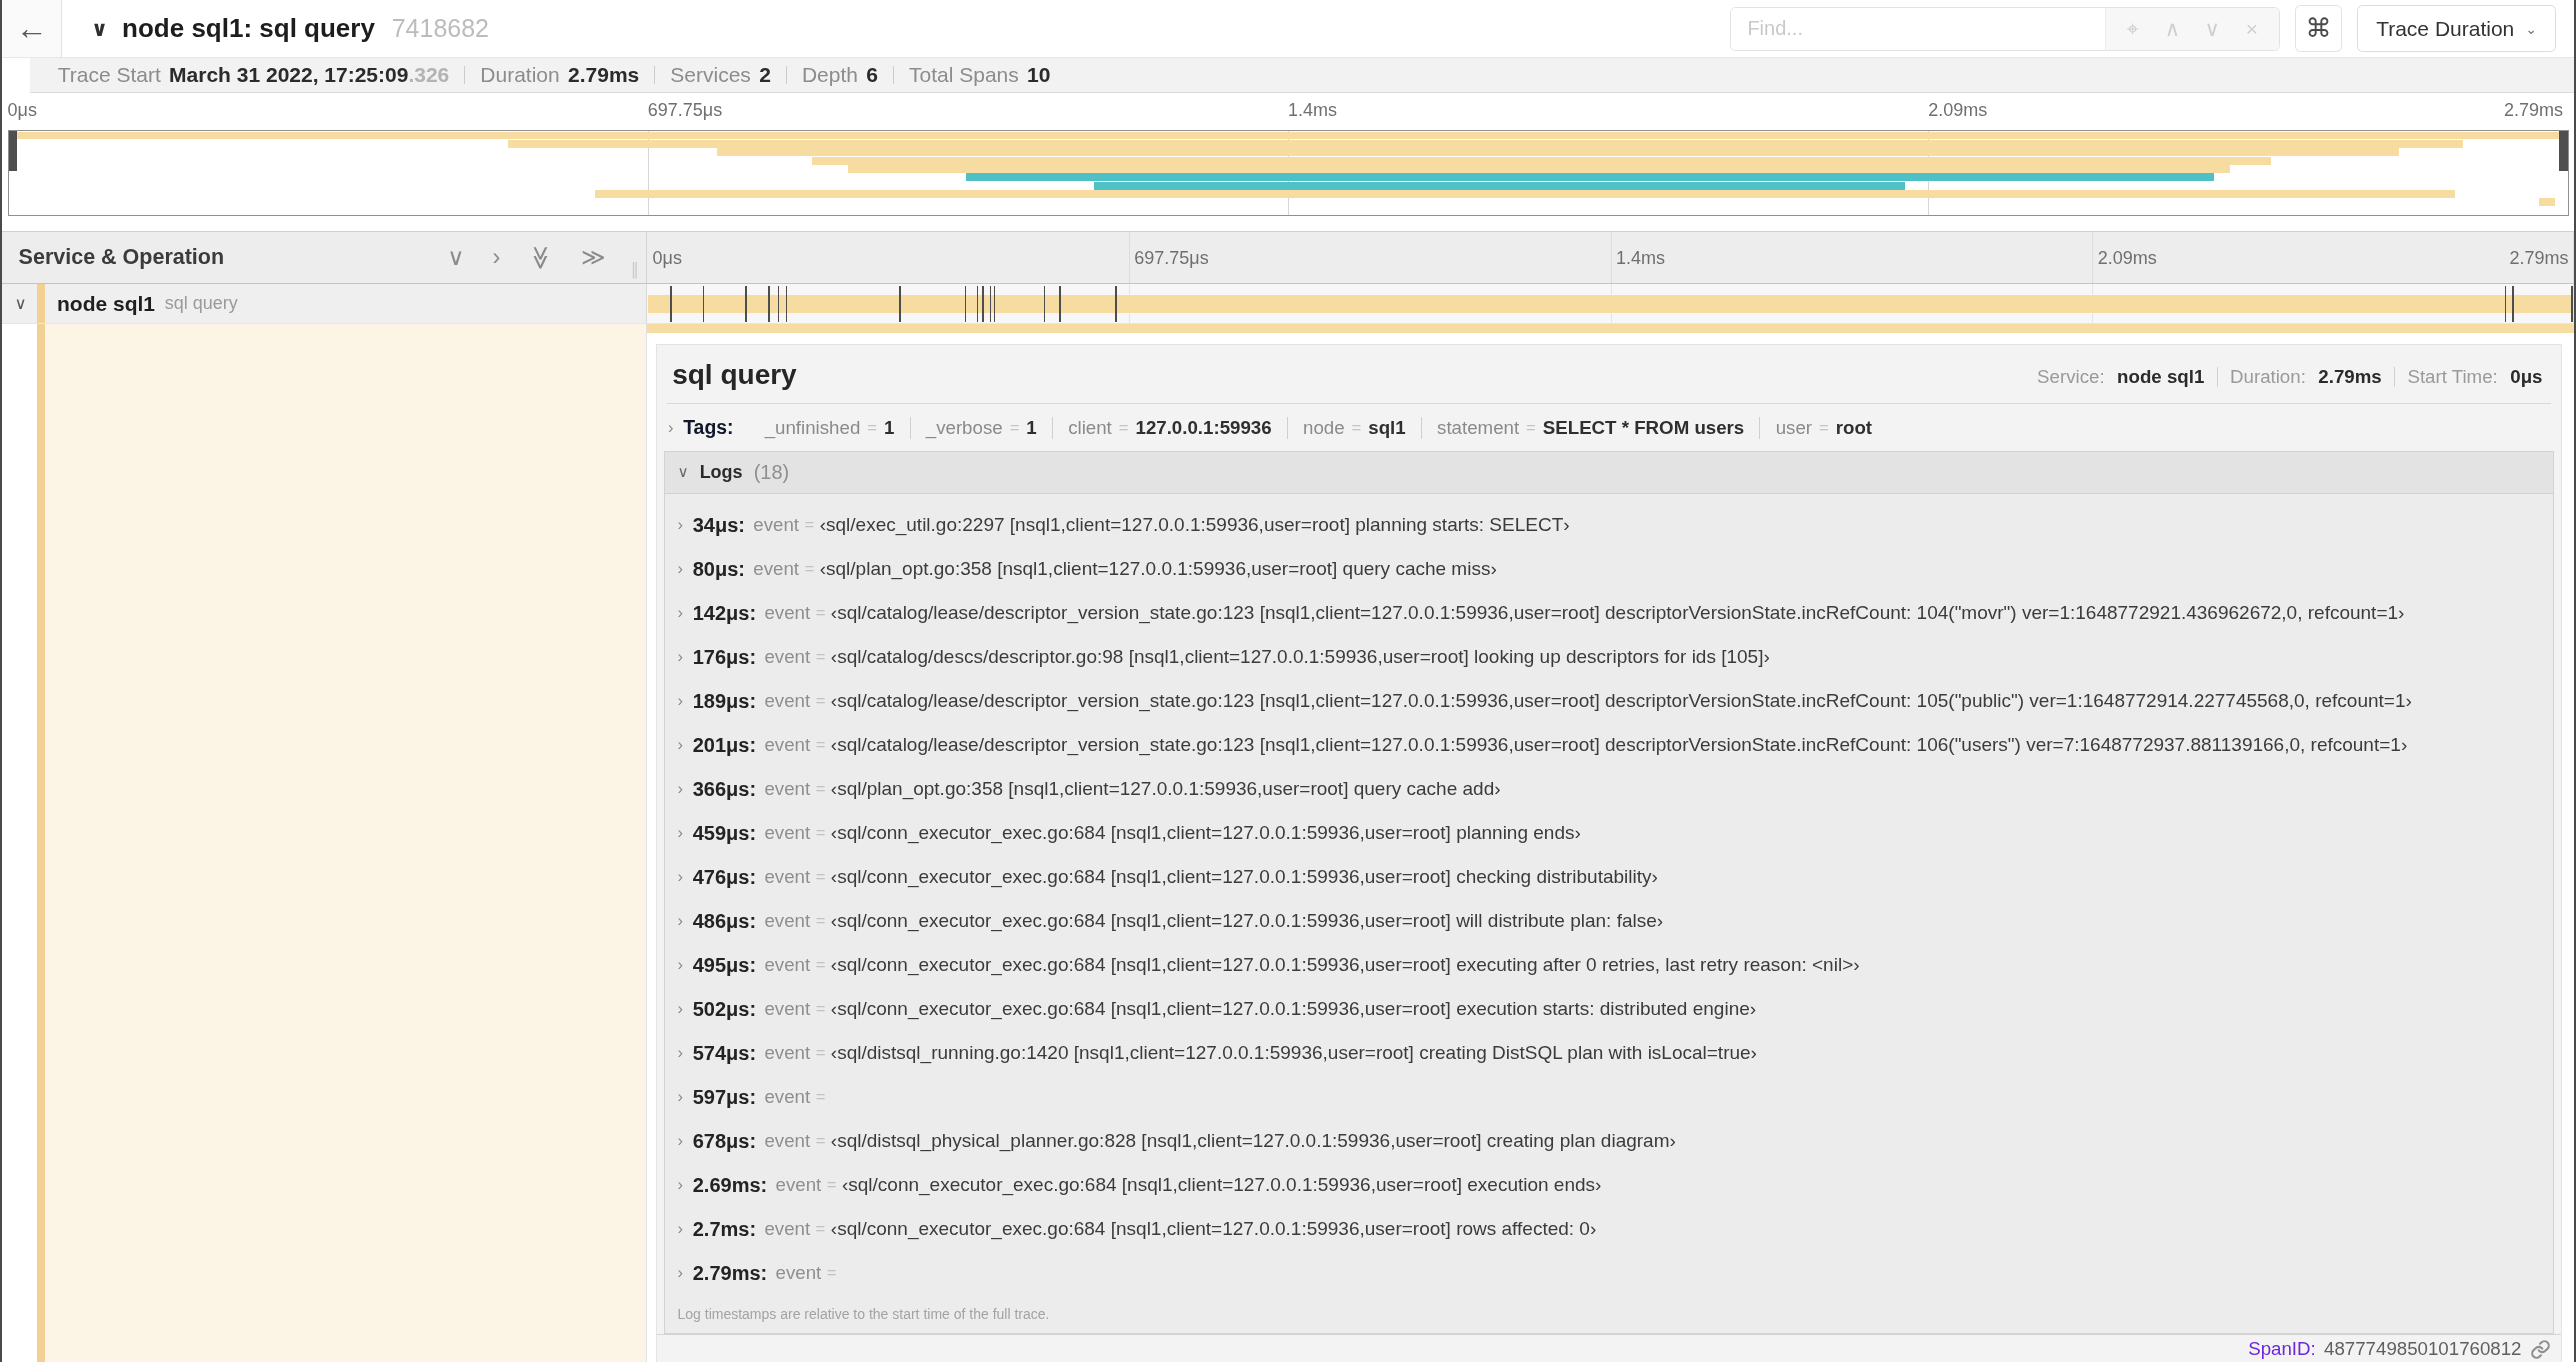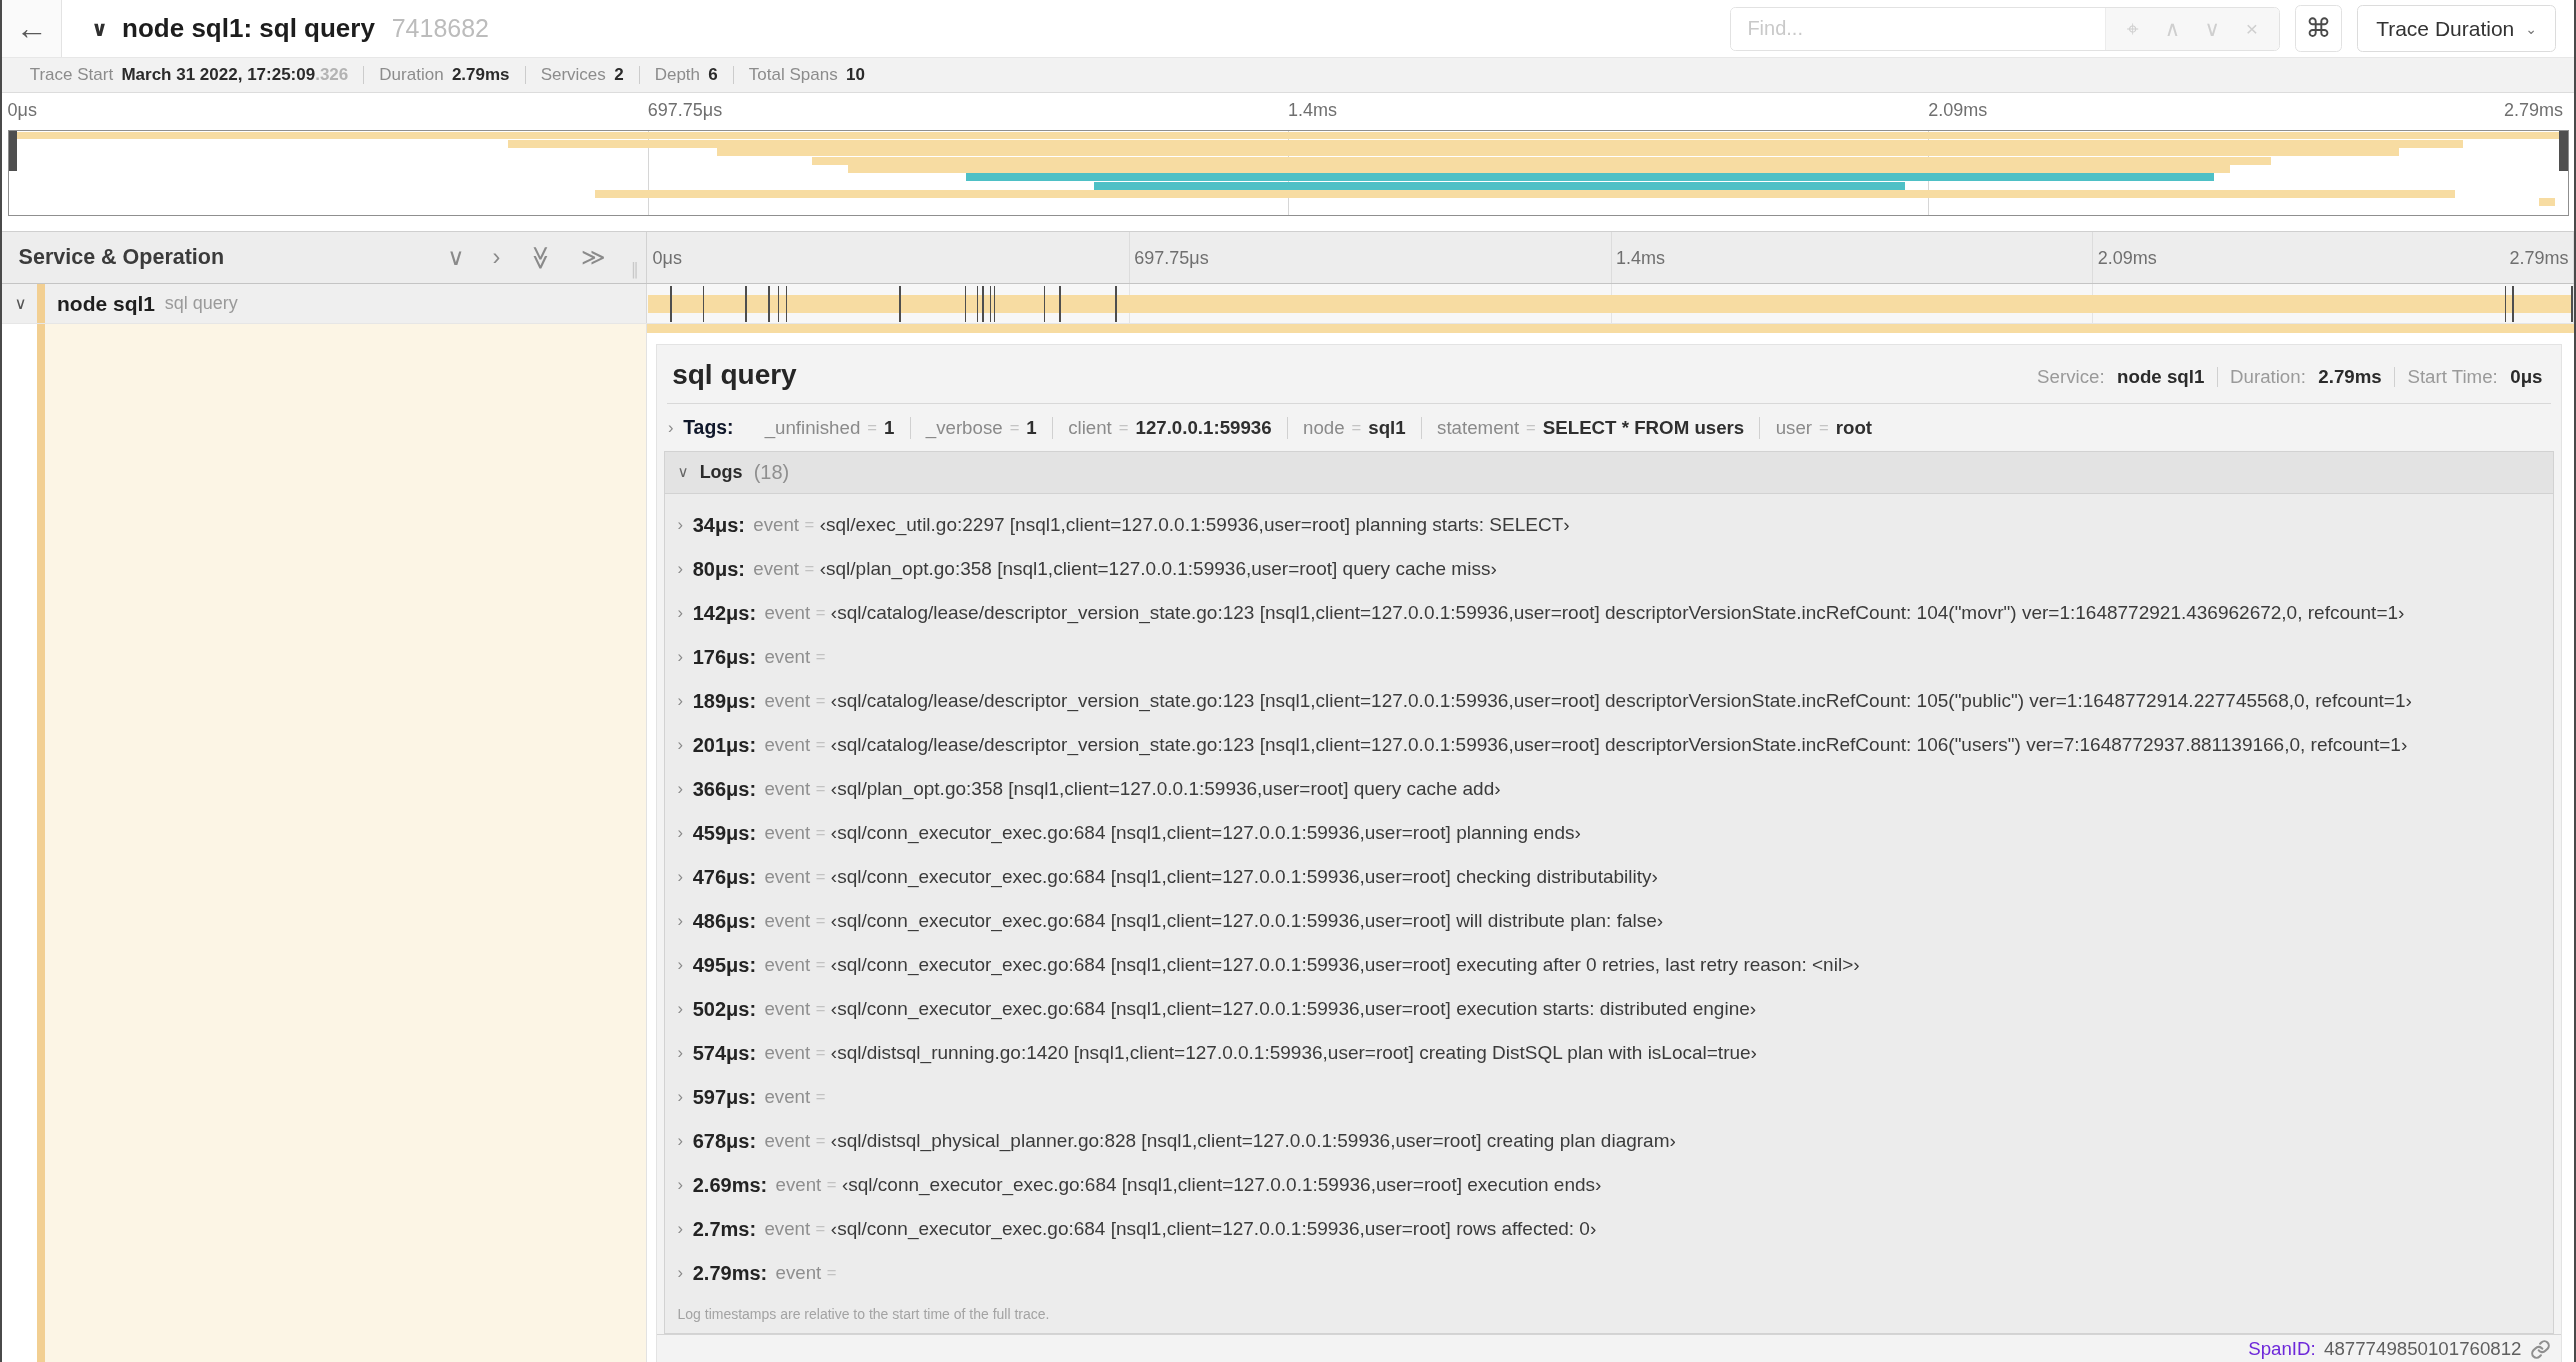--- a/index.html
+++ b/index.html
@@ -28,21 +28,21 @@
   .ibtn { width:37px; height:37px; display:flex; align-items:center; justify-content:center;
           font-size:21px; color:#cfcfcf; background:none; border:none; cursor:pointer; }
   .kbd-btn { width:47px; height:47px; border:0.7px solid #e2e2e2; border-radius:5.5px; background:#fff;
              font-size:26px; color:#4a4a4a; display:flex; align-items:center; justify-content:center; cursor:pointer; }
   .view-btn { height:47px; border:0.7px solid #dcdcdc; border-radius:5.5px; background:#fff; font-size:21px; color:#333;
               padding:0 18px; display:flex; align-items:center; gap:11px; cursor:pointer; font-family:inherit; }
   .view-btn .chev { font-size:14px; color:#777; }
 
   
   .meta-bar { height:35px; background:#f2f2f2; border-bottom:0.7px solid #dcdcdc; display:flex; align-items:center;
-              padding-left:12.5px; font-size:17px; }
+              padding-left:12.5px; font-size:21px;margin-left:28px; }
   .mi { display:flex; align-items:center; gap:8.3px; padding:0 15.2px; }
   .mi .lab { color:#8c8c8c; }
   .mi .val { color:#2b2b2b; font-weight:700; }
   .mi .suf { color:#b3b3b3; font-weight:700; }
   .msep { width:0.7px; height:18px; background:#ccc; }
 
   
   .minimap { position:relative; height:138px; background:#fff; }
   .mini-ticks { position:absolute; top:7px; left:5.5px; right:5.5px; height:28px; font-size:18px; color:#6f6f6f; }
   .mini-canvas { position:absolute; top:37px; left:5.5px; right:5.5px; height:86px; border:1.4px solid #8f8f8f;
@@ -360,20 +360,21 @@
                 <span class="log-time">142μs:</span>
                 <span class="log-k">event</span>
                 <span class="log-eq">=</span>
                 <span class="log-v">‹sql/catalog/lease/descriptor_version_state.go:123 [nsql1,client=127.0.0.1:59936,user=root] descriptorVersionState.incRefCount: 104("movr") ver=1:1648772921.436962672,0, refcount=1›</span>
               </div>
               <div class="log-row">
                 <span class="chev-sm">›</span>
                 <span class="log-time">176μs:</span>
                 <span class="log-k">event</span>
                 <span class="log-eq">=</span>
+                <span class="log-v">‹sql/catalog/descs/descriptor.go:98 [nsql1,client=127.0.0.1:59936,user=root] looking up descriptors for ids [105]›</span>
               </div>
               <div class="log-row">
                 <span class="chev-sm">›</span>
                 <span class="log-time">189μs:</span>
                 <span class="log-k">event</span>
                 <span class="log-eq">=</span>
                 <span class="log-v">‹sql/catalog/lease/descriptor_version_state.go:123 [nsql1,client=127.0.0.1:59936,user=root] descriptorVersionState.incRefCount: 105("public") ver=1:1648772914.227745568,0, refcount=1›</span>
               </div>
               <div class="log-row">
                 <span class="chev-sm">›</span>

